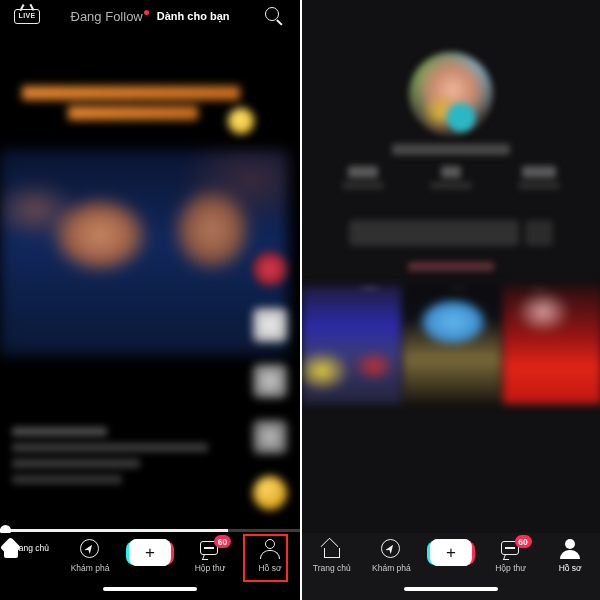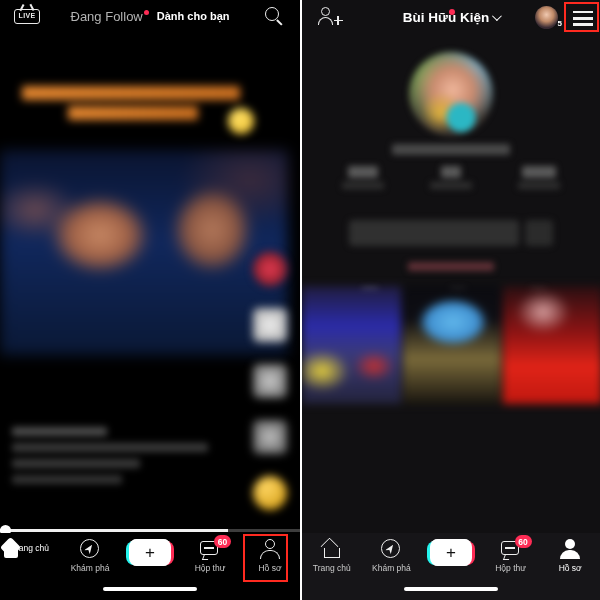--- a/index.html
+++ b/index.html
@@ -451,42 +451,20 @@
         <div class="t t3"></div>
         <div class="underline"></div>
       </div>
       <div class="prof-grid">
         <div class="gcell g1"></div>
         <div class="gcell g2"></div>
         <div class="gcell g3"></div>
       </div>
     </div>
 
-    <div class="prof-topbar">
-      <div class="addperson-icon">
-        <div class="head"></div>
-          <div class="body"></div>
-          <div class="pv"></div>
-          <div class="ph"></div>
-      </div>
-      <div class="prof-name">
-        <span>Bùi Hữu Kiện</span>
-        <span class="chev"></span>
-        <span class="dot"></span>
-      </div>
-      <div class="prof-avatar-top"></div>
-      <div class="avatar-badge">5</div>
-      <div class="hamburger-box">
-        <div class="hamburger">
-          <i></i>
-            <i></i>
-            <i></i>
-        </div>
-      </div>
-    </div>
 
     <div class="bottom-nav">
       <div class="nav-item">
         <div class="ico home-o">
           <div class="roof"></div>
             <div class="walls"></div>
         </div>
         <div class="nav-label">Trang chủ</div>
       </div>
       <div class="nav-item">

